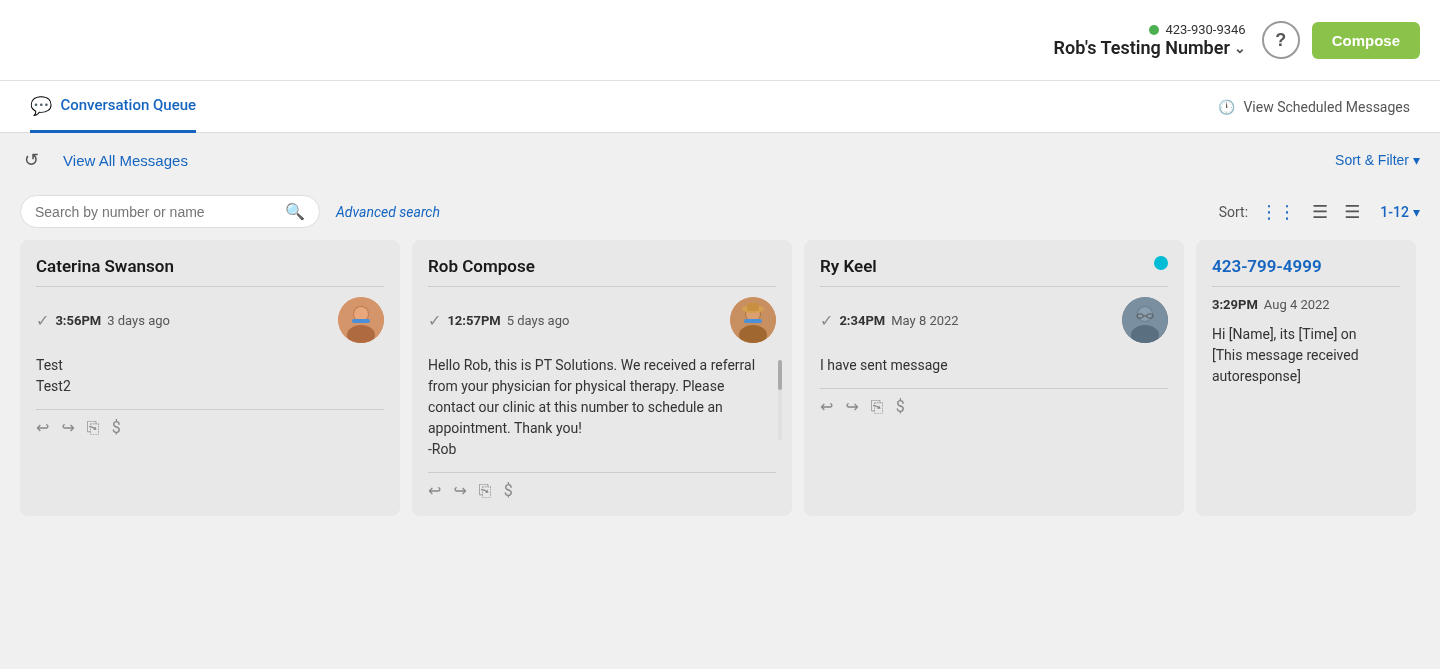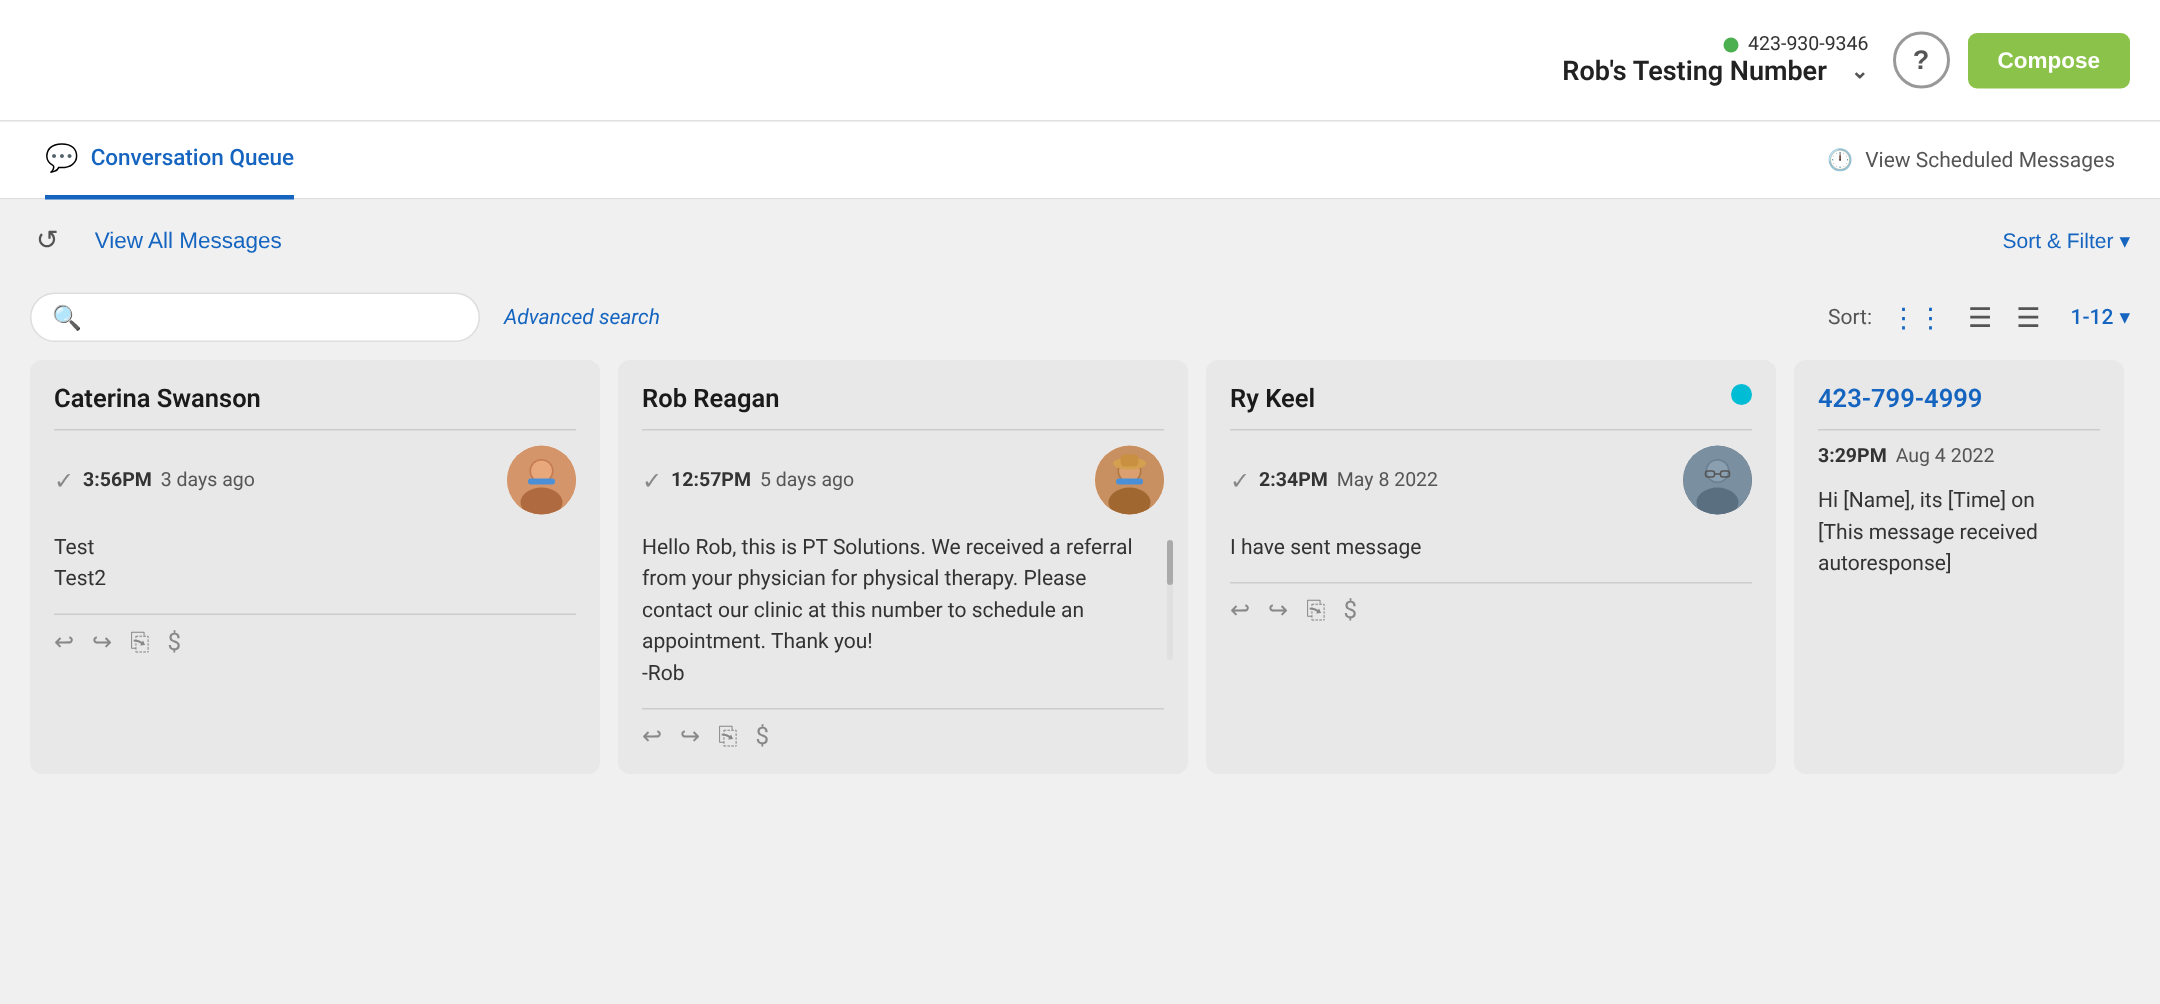--- a/index.html
+++ b/index.html
@@ -37,21 +37,21 @@
     }
     .status-dot {
       width: 10px;
       height: 10px;
       background: #4caf50;
       border-radius: 50%;
     }
     .phone-number-label {
       display: flex;
       align-items: center;
-      gap: 16px;
+      gap: 4px;
       font-size: 18px;
       font-weight: 600;
       color: #222;
       cursor: pointer;
     }
     .chevron-down {
       font-size: 14px;
       color: #555;
     }
     .help-btn {
@@ -366,20 +366,21 @@
   <button class="refresh-btn">↺</button>
   <button class="view-all-btn">View All Messages</button>
   <button class="sort-filter-btn">
     <span>Sort &amp; Filter</span>
     <span>▾</span>
   </button>
 </div>
 
 <div class="search-bar-row">
   <div class="search-input-wrap">
+    <input type="text" placeholder="Search by number or name" style="">
     <span class="search-icon">🔍</span>
   </div>
   <a class="advanced-search-link">Advanced search</a>
   <div class="view-controls">
     <span class="view-label">Sort:</span>
     <button class="view-btn active">⋮⋮</button>
     <button class="view-btn">☰</button>
     <button class="view-btn">☰</button>
     <div class="pagination">
       <span>1-12</span>
@@ -414,21 +415,21 @@
     </div>
     <div class="card-footer">
       <span class="footer-icon">↩</span>
       <span class="footer-icon">↪</span>
       <span class="footer-icon">⎘</span>
       <span class="footer-icon">$</span>
     </div>
   </div>
 
   <div class="card" style="position:relative;">
-    <div class="card-name">Rob Reagan</div>
+    <div class="card-name">Rob Compose</div>
     <hr class="card-divider">
     <div class="card-meta">
       <div class="card-time">
         <span class="check-icon">✓</span>
         <span class="time-bold">12:57PM</span>
         <span>5 days ago</span>
       </div>
       <div class="card-avatar avatar-rob">
         <svg width="46" height="46" viewBox="0 0 46 46">
           <circle cx="23" cy="23" r="23" fill="#c89060"></circle>

